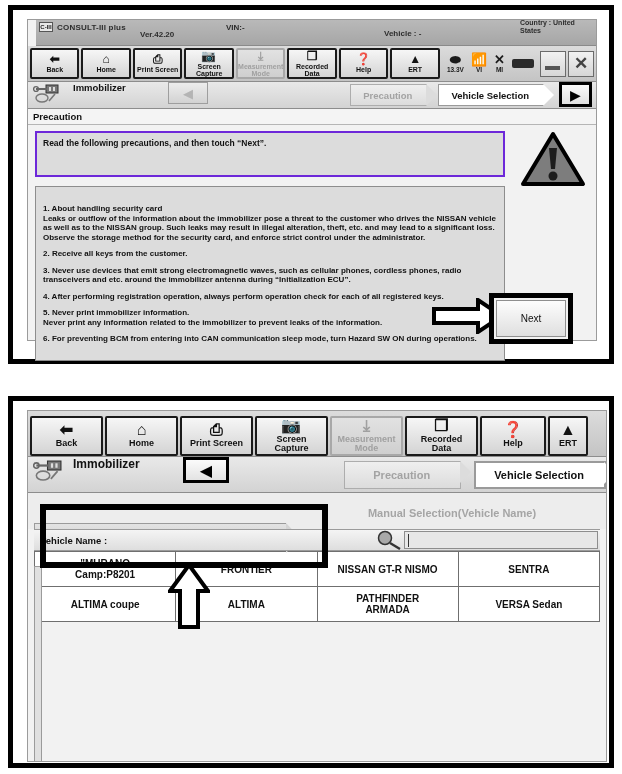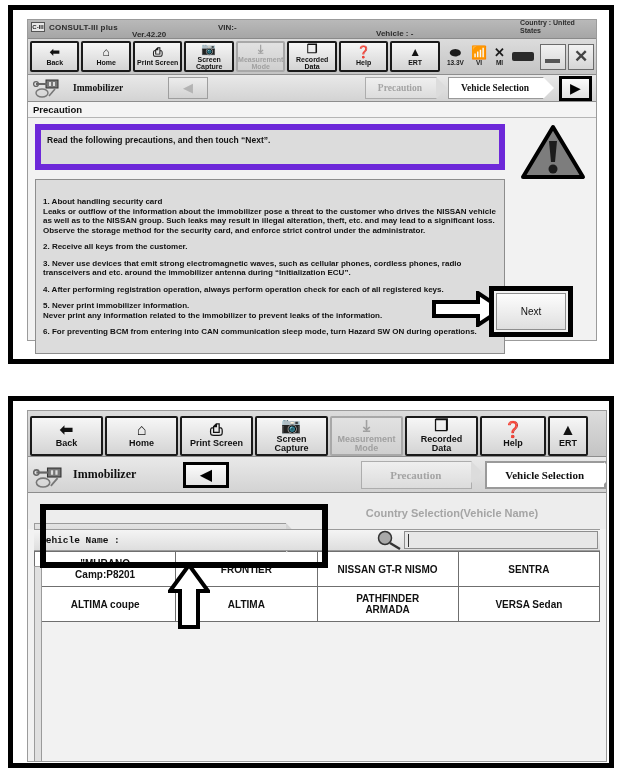--- a/index.html
+++ b/index.html
@@ -22,27 +22,28 @@
   .screen {
     position: absolute;
     background: #f2f2f2;
     border: 1px solid #9b9b9b;
   }
   #screen-1 { left: 14px; top: 9px; width: 570px; height: 322px; }
   #screen-2 { left: 14px; top: 9px; width: 580px; height: 352px; overflow: hidden; }
 
   
   .titlebar {
-    height: 19px;
+    height: 26px;
     background: linear-gradient(#b9b9b9,#a6a6a6);
     border-bottom: 1px solid #8a8a8a;
     position: relative;
     font-size: 8px;
     font-weight: bold;
     color: #2d2d2d;
+    margin-left: 8px;
   }
   .tb-logo {
     position: absolute; left: 3px; top: 2px;
     width: 14px; height: 10px;
     background: #e8e8e8;
     border: 1px solid #555;
     font-size: 6px; line-height: 9px; text-align: center;
     font-weight: bold; color: #222;
   }
   .tb-app   { position: absolute; left: 21px; top: 3px; letter-spacing: .2px; }
@@ -98,24 +99,23 @@
     display:flex; align-items:center; justify-content:center;
     font-size: 17px; color: #444; font-weight: bold;
   }
   .winbtn .minbar { width: 15px; height: 4px; background: #555; margin-top: 9px; }
 
   
   .subbar {
     height: 27px;
     background: linear-gradient(#e9e9e9,#d3d3d3);
     border-bottom: 1px solid #8d8d8d;
-    display: flex; align-items: center;
+    display: flex; 
     padding-left: 5px;
     position: relative;
-    font-family: Liberation Serif, serif;
   }
   .key-icon { width: 34px; height: 22px; position: relative; }
   .key-icon svg { position:absolute; left:0; top:0; }
   .sys-name {
     font-size: 9.5px; font-weight: bold; color: #111;
     margin-left: 6px; width: 95px;
   }
   .navarrow {
     width: 40px; height: 22px;
     background: linear-gradient(#ededed,#d2d2d2);
@@ -160,21 +160,21 @@
 
   
   .page-title {
     height: 16px; font-size: 9.5px; font-weight: bold; color: #111;
     padding-left: 5px; line-height: 16px;
     background: #f4f4f4; border-bottom: 1px solid #b5b5b5;
   }
   .body-1 { position: relative; padding: 6px 7px; height: calc(100% - 95px); }
   .lead-box {
     background: #dcdcdc;
-    border: 6px solid #6d28d9;
+    border: 2px solid #6d28d9;
     height: 46px;
     width: 470px;
     padding: 5px 6px;
     font-size: 8.5px; font-weight: bold; color: #111;
   }
   .text-box {
     margin-top: 9px;
     background: #dcdcdc;
     border: 1px solid #8d8d8d;
     width: 470px;
@@ -248,21 +248,20 @@
     pointer-events: none;
   }
   .vname-row {
     display: flex; align-items: center;
     height: 22px;
     background: linear-gradient(#f4f4f4,#dedede);
     border-top: 1px solid #9b9b9b;
     border-bottom: 1px solid #9b9b9b;
     position: relative;
     margin: 0 6px;
-    font-family: Liberation Mono, monospace;
   }
   .vname-label {
     font-size: 9.5px; font-weight: bold; color: #111;
     padding-left: 6px; width: 340px;
   }
   .mag { width: 30px; height: 20px; position: relative; }
   .search-field {
     flex: 1; height: 18px; margin-right: 2px;
     background: #e7e7e7;
     border: 1px solid #8d8d8d;
@@ -494,21 +493,21 @@
         <span>◀</span>
       </div>
       <div class="crumbs">
         <div class="crumb" style="height:28px;font-size:11px;padding:0 30px 0 28px;margin-right:13px;">Precaution</div>
         <div class="crumb active" style="height:28px;font-size:11px;padding:0 20px 0 18px;margin-right:0;border-width:2px;">Vehicle Selection</div>
       </div>
     </div>
 
     <div class="tabs-row">
       <div class="vtab" id="tab-auto">Automatic Selection(VIN)</div>
-      <div class="vtab" id="tab-manual">Country Selection(Vehicle Name)</div>
+      <div class="vtab" id="tab-manual">Manual Selection(Vehicle Name)</div>
     </div>
 
     <div class="vname-row">
       <div class="vname-label">Vehicle Name :</div>
       <div class="mag">
         <svg width="30" height="20" viewBox="0 0 30 20">
           <circle cx="11" cy="8" r="6.5" fill="#a9a9a9" stroke="#333" stroke-width="1.5"></circle>
           <path d="M16 13 L26 19" stroke="#333" stroke-width="2.4"></path>
         </svg>
       </div>

